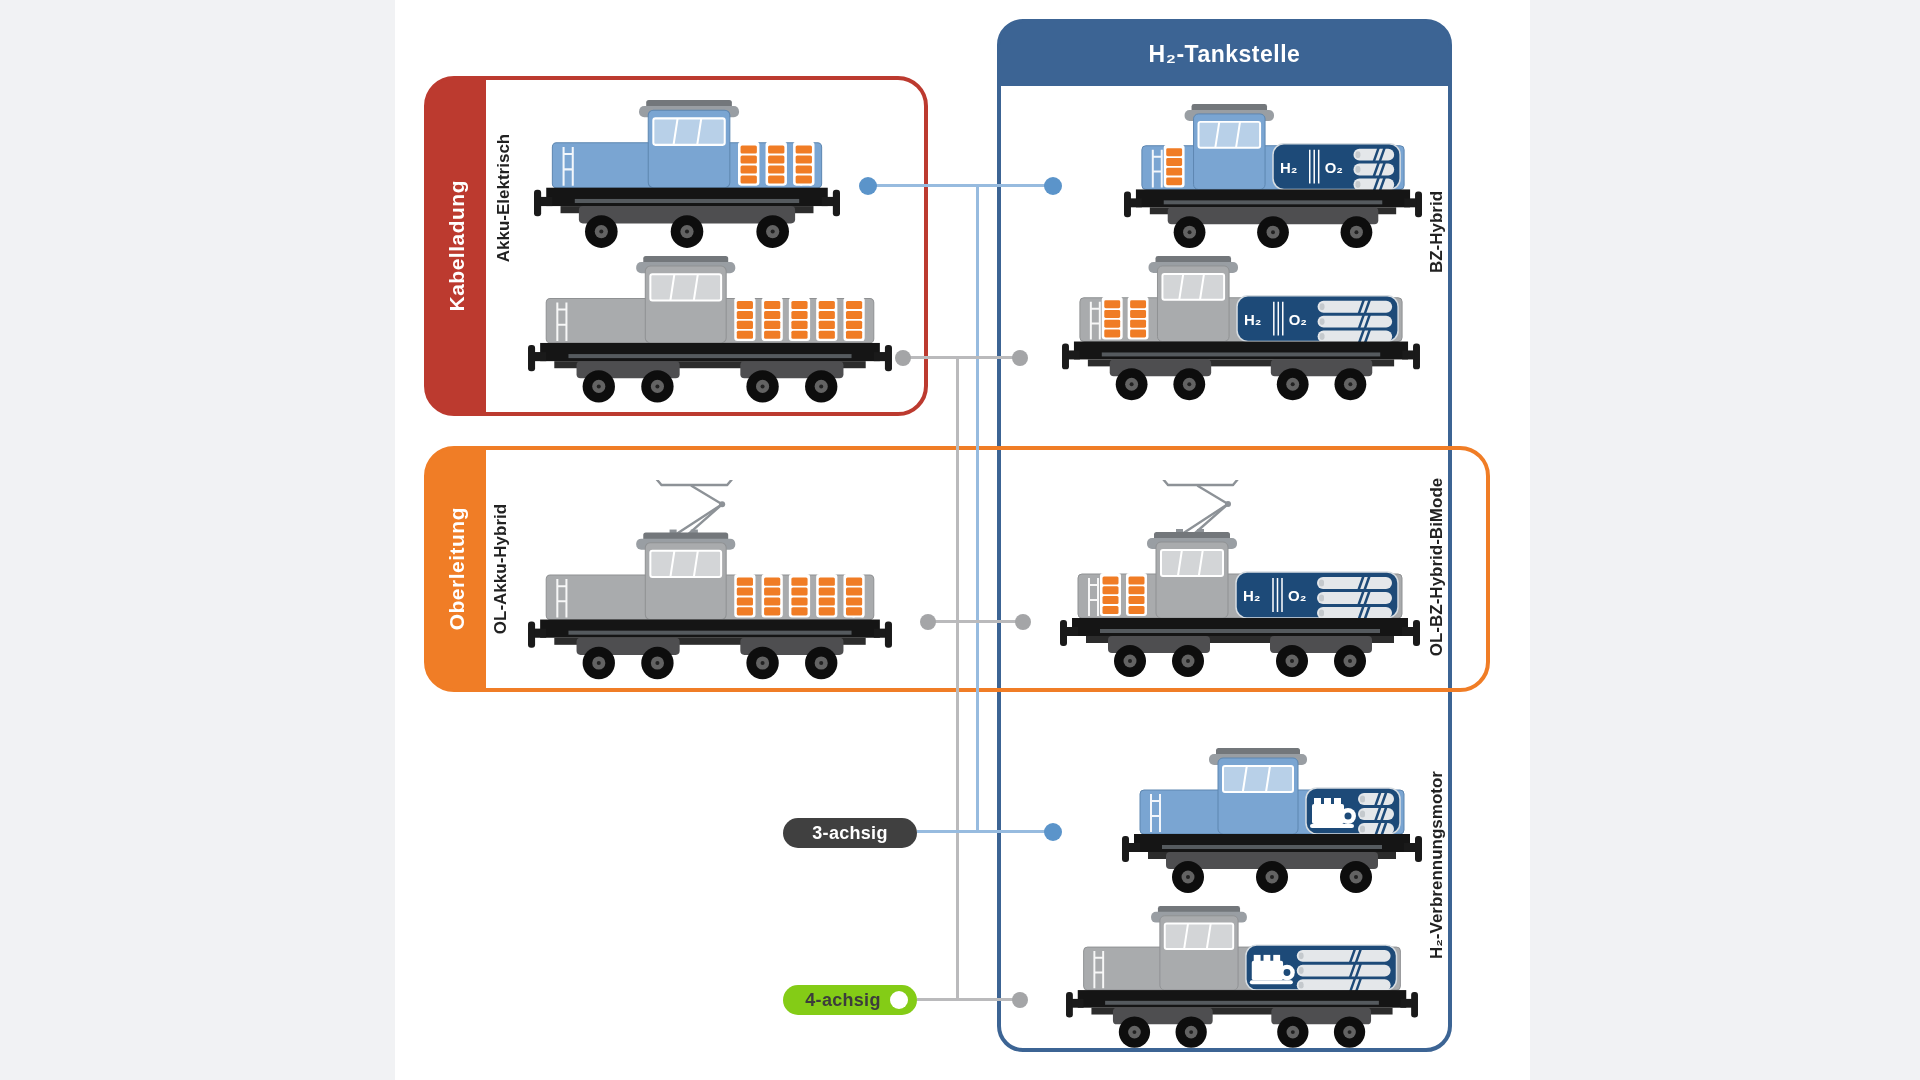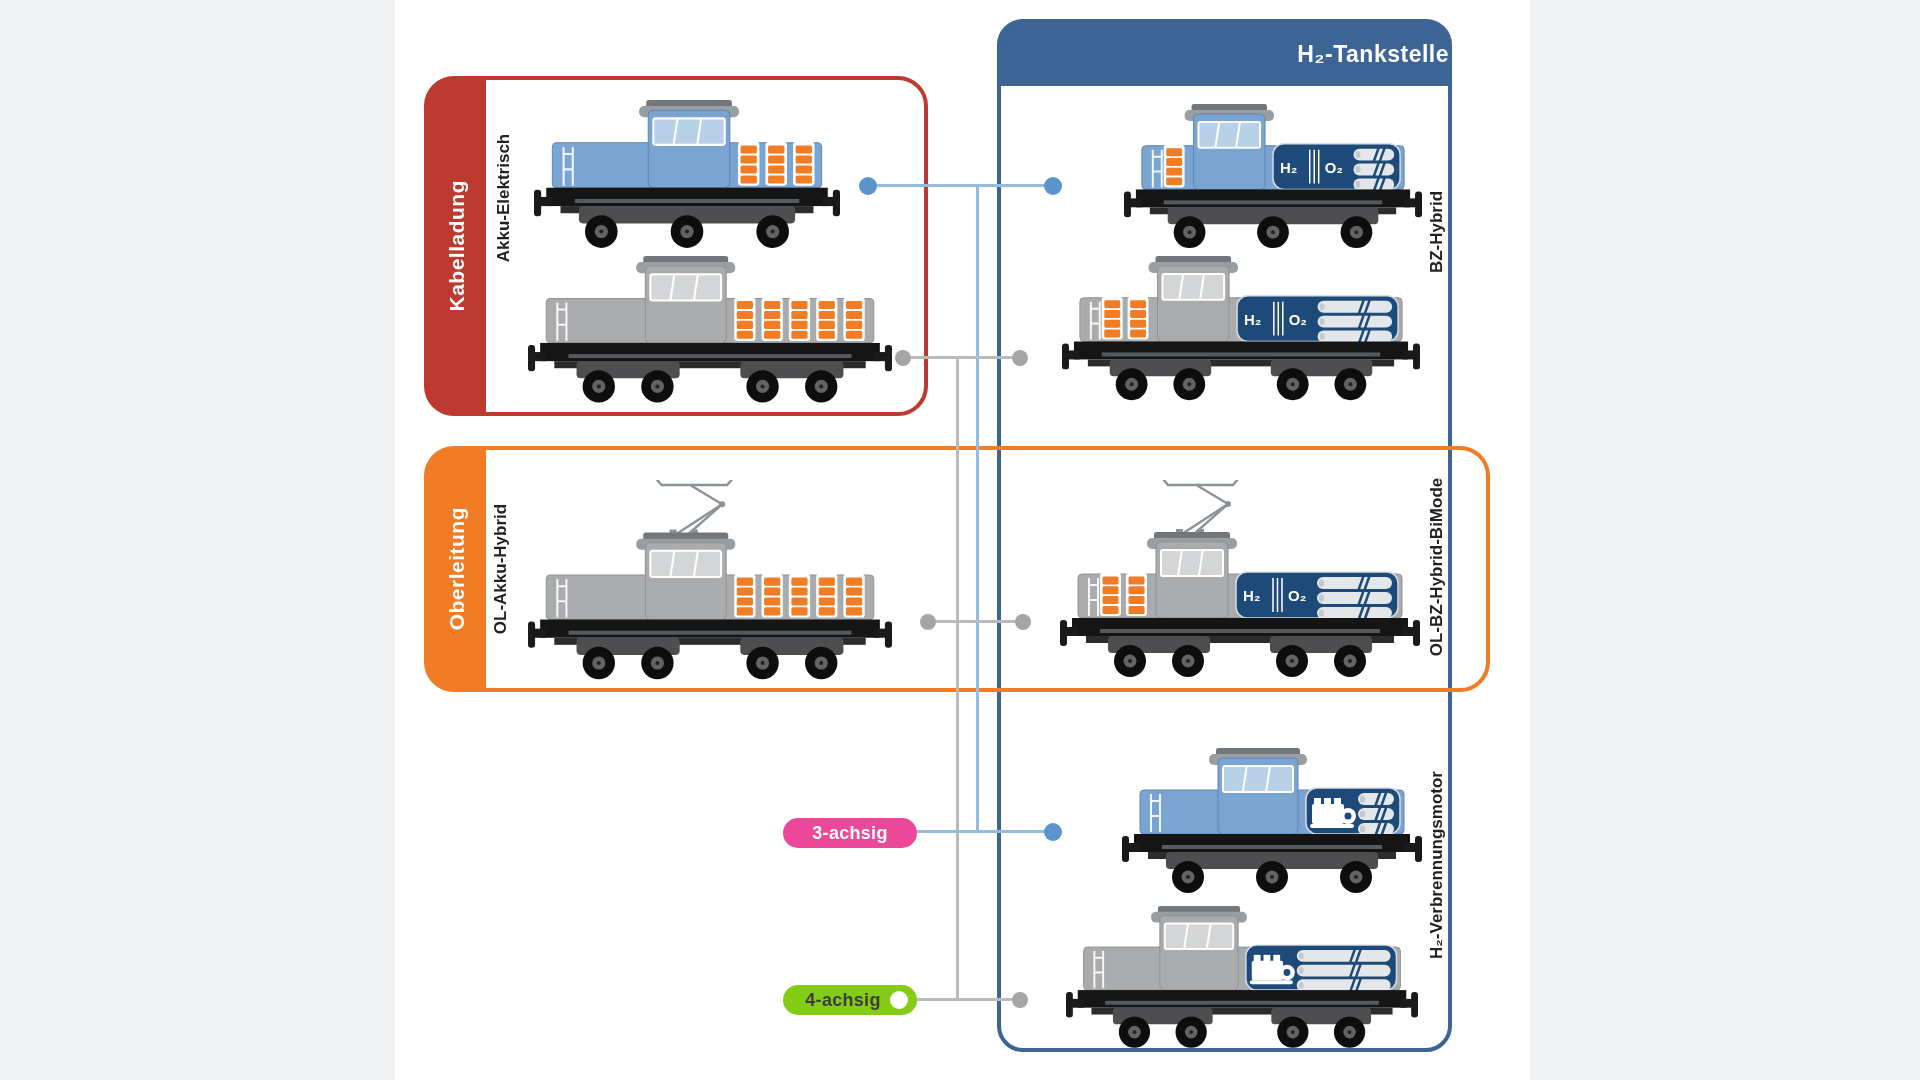--- a/index.html
+++ b/index.html
@@ -14,40 +14,40 @@
   .box.blue{left:997px;top:19px;width:455px;height:1033px;border-color:#3c6494;border-radius:26px;}
 
   .sidebar{position:absolute;left:-1px;top:-1px;bottom:-1px;width:59px;
            border-radius:26px 0 0 26px;display:flex;align-items:center;justify-content:center;}
   .sidebar.red-bg{background:#bc3a2f;}
   .sidebar.orange-bg{background:#f07d26;}
   .sidebar .vtext{writing-mode:vertical-rl;transform:rotate(180deg);color:#fff;
                   font-weight:bold;font-size:21px;letter-spacing:.5px;white-space:nowrap;}
 
   .blue-header{position:absolute;left:-1px;top:-1px;right:-1px;height:64px;background:#3c6494;
-               border-radius:23px 23px 0 0;display:flex;align-items:center;justify-content:flex-end;}
+               border-radius:23px 23px 0 0;display:flex;align-items:center;justify-content:center;}
   .blue-header .title{color:#fff;font-weight:bold;font-size:23px;letter-spacing:.5px;}
 
   .rowlabel{position:absolute;writing-mode:vertical-rl;
             transform:translate(-50%,-50%) rotate(180deg);
             font-weight:bold;font-size:17px;color:#222;white-space:nowrap;}
 
   .hline,.vline{position:absolute;}
   .hline{height:3px;}
   .vline{width:3px;}
   .line-blue{background:#97bbdf;}
   .line-gray{background:#bababc;}
   .dot{position:absolute;border-radius:50%;}
   .dot-blue{width:18px;height:18px;background:#5b94ca;}
   .dot-gray{width:16px;height:16px;background:#a4a5a7;}
 
   .badge{position:absolute;width:134px;height:30px;border-radius:15px;
          display:flex;align-items:center;justify-content:center;
          font-weight:bold;font-size:18px;letter-spacing:.3px;}
-  .badge-blue{left:783px;top:818px;background:#ec4899;color:#fff;}
+  .badge-blue{left:783px;top:818px;background:#404040;color:#fff;}
   .badge-gray{left:783px;top:985px;background:#84cc16;color:#3c3c3c;padding-right:14px;box-sizing:border-box;}
   .badge-gray .wdot{position:absolute;right:9px;top:6px;width:18px;height:18px;border-radius:50%;background:#fff;}
 
   .train{position:absolute;}
   .train svg{display:block;width:100%;height:auto;}
   svg text{font-family:"Liberation Sans","DejaVu Sans",sans-serif;}
 </style>
 </head>
 <body>
 

